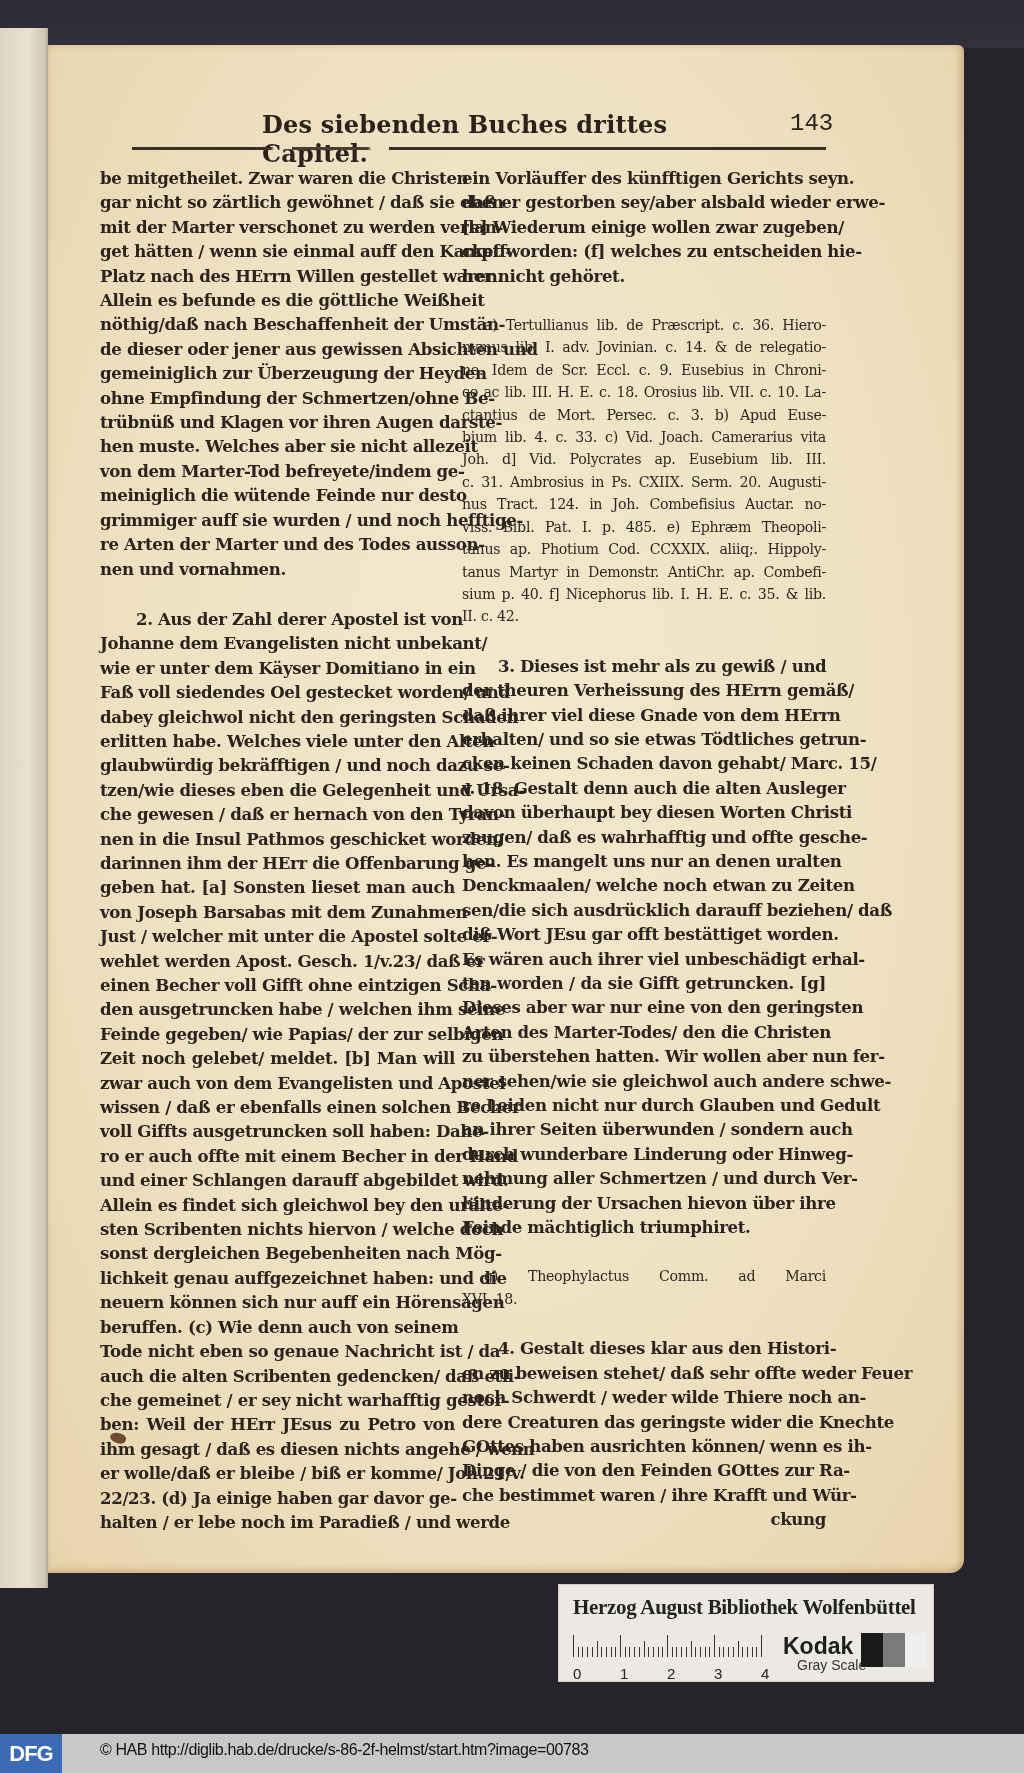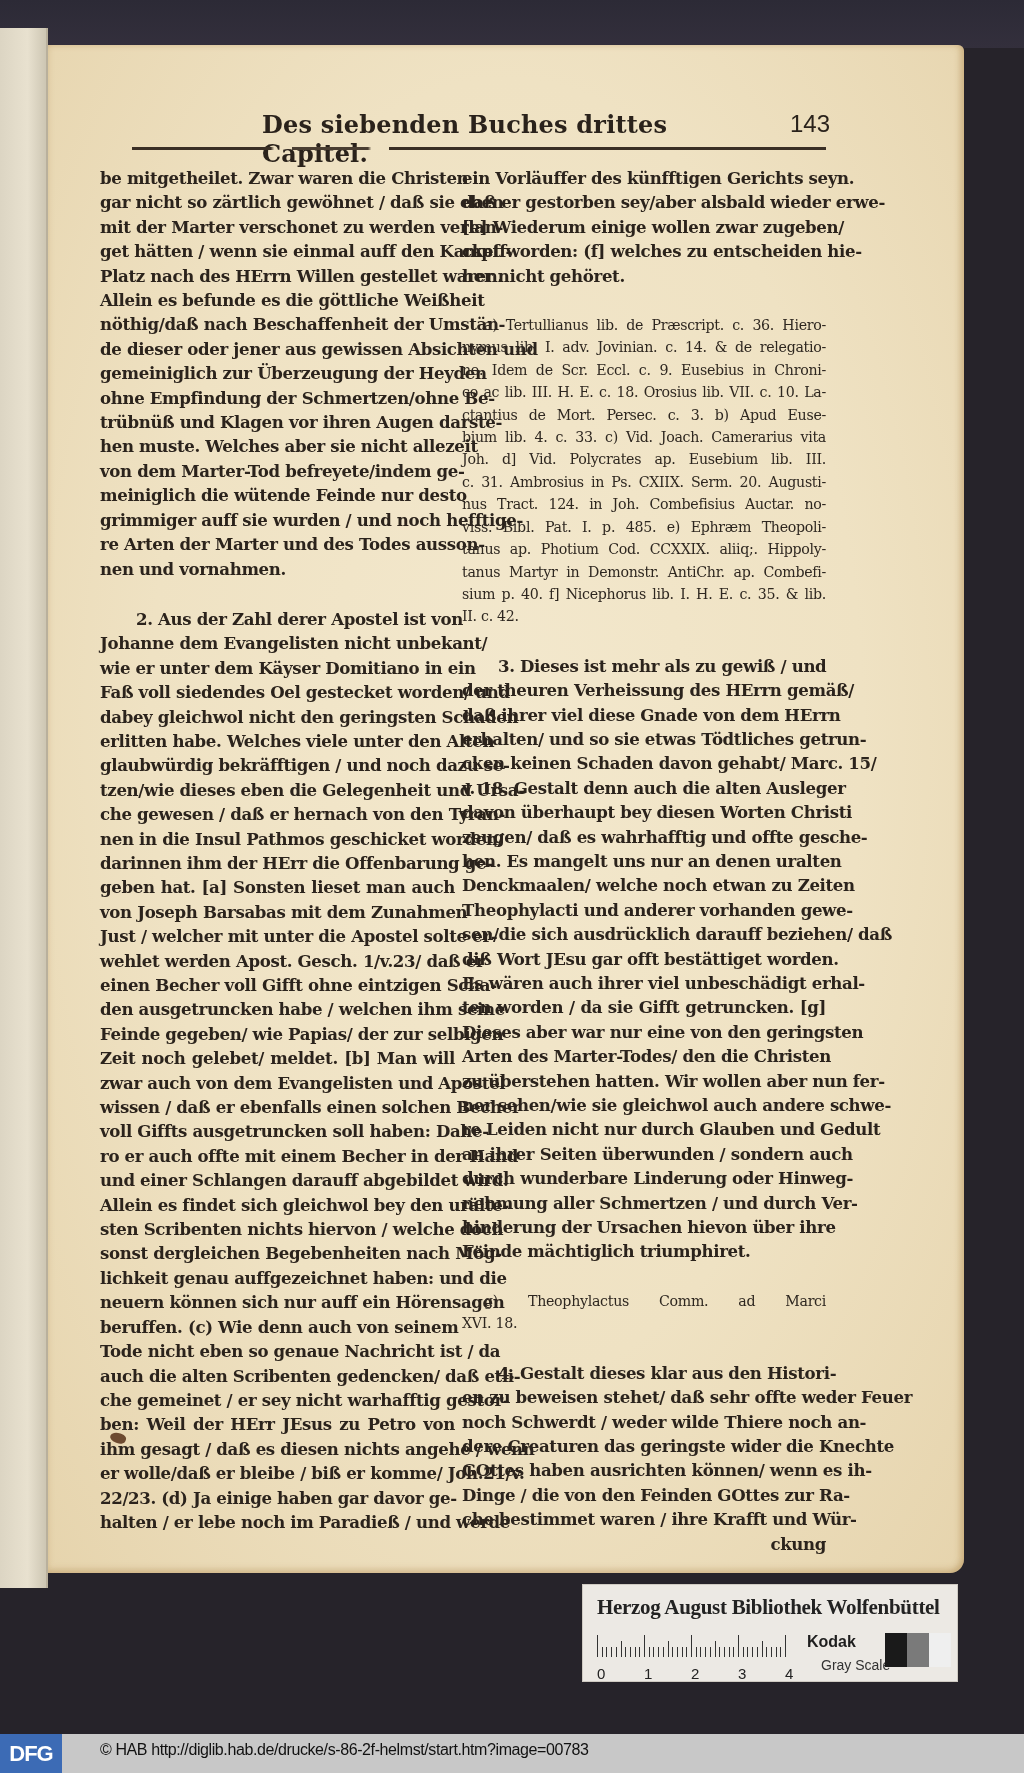--- a/index.html
+++ b/index.html
@@ -23,21 +23,21 @@
     border-radius: 0 6px 14px 0;
     box-shadow: inset -4px 0 6px rgba(170,130,70,0.35), inset 0 -4px 6px rgba(170,130,70,0.25);
   }
   .running-head {
     position: absolute; left: 262px; top: 110px; width: 500px;
     font-family: "DejaVu Serif", serif; font-weight: bold; font-size: 24px;
     color: #2a221b; letter-spacing: 0.2px;
   }
   .page-number {
     position: absolute; left: 790px; top: 110px;
-    font-family: Liberation Sans, sans-serif; font-size: 24px; color: #2a221b;
+    font-family: Liberation Mono, monospace; font-size: 24px; color: #2a221b;
   }
   .head-rule {
     position: absolute; left: 132px; top: 147px; width: 694px; height: 3px;
     background: linear-gradient(90deg, #3a2f25 0%, #3a2f25 20%, transparent 20.5%, transparent 23%, #4a3e32 23%, #4a3e32 34%, transparent 34.5%, transparent 37%, #3a2f25 37%, #3a2f25 100%);
   }
   .column {
     position: absolute; top: 166px; width: 355px;
     font-family: "DejaVu Serif", serif; color: #2b231c;
   }
   .col-left { left: 100px; }
@@ -55,36 +55,36 @@
     text-align: justify; text-align-last: justify; letter-spacing: -0.3px;
     color: #2e2720;
   }
   .note-line.first { padding-left: 22px; }
   .note-line.last { text-align-last: left; }
   .blot {
     position: absolute; left: 110px; top: 1433px; width: 16px; height: 10px;
     background: #6d4a30; border-radius: 60% 40% 50% 50%; transform: rotate(20deg);
   }
   .card {
-    position: absolute; left: 582px; top: 1584px; width: 374px; height: 96px;
+    position: absolute; left: 558px; top: 1584px; width: 374px; height: 96px;
     background: #ece9e4; border: 1px solid #cfcac2;
   }
   .card-title {
     position: absolute; left: 14px; top: 10px; font-family: "Liberation Serif", serif;
     font-weight: bold; font-size: 21px; color: #222; letter-spacing: -0.3px; white-space: nowrap;
   }
   .ruler { position: absolute; left: 14px; top: 50px; width: 200px; height: 22px; }
   .tick { position: absolute; bottom: 0; width: 1px; background: #333; }
   .ruler-label {
     position: absolute; top: 80px; font-family: "Liberation Sans", sans-serif;
     font-size: 15px; color: #222;
   }
   .kodak-brand {
     position: absolute; left: 224px; top: 48px; font-family: "Liberation Sans", sans-serif;
-    font-weight: bold; font-size: 16px; color: #1e1e1e;
+    font-weight: bold; font-size: 23px; color: #1e1e1e;
   }
   .kodak-sub {
     position: absolute; left: 238px; top: 72px; font-family: "Liberation Sans", sans-serif;
     font-size: 14px; color: #333;
   }
   .swatch { position: absolute; top: 48px; width: 22px; height: 34px; }
   .footer-bar {
     position: absolute; left: 0; top: 1734px; width: 1024px; height: 39px;
     background: #c8c8c8;
   }
@@ -203,21 +203,20 @@
       <span class="line indent">3.   Dieses ist mehr als zu gewiß  /  und</span>
       <span class="line">der theuren Verheissung des HErrn gemäß/</span>
       <span class="line">daß  ihrer viel diese Gnade von dem HErrn</span>
       <span class="line">erhalten/ und so sie etwas Tödtliches getrun-</span>
       <span class="line">cken keinen Schaden davon gehabt/ Marc. 15/</span>
       <span class="line">v. 18.    Gestalt denn auch die alten Ausleger</span>
       <span class="line">davon überhaupt bey diesen Worten Christi</span>
       <span class="line">zeugen/ daß es wahrhafftig und  offte  gesche-</span>
       <span class="line">hen.   Es mangelt uns nur an denen uralten</span>
       <span class="line">Denckmaalen/ welche noch  etwan  zu Zeiten</span>
-      <span class="line">Theophylacti  und anderer vorhanden gewe-</span>
       <span class="line">sen/die sich ausdrücklich darauff beziehen/  daß</span>
       <span class="line">diß Wort JEsu gar  offt bestättiget worden.</span>
       <span class="line">Es wären auch ihrer viel  unbeschädigt  erhal-</span>
       <span class="line">ten  worden /  da  sie Gifft getruncken.   [g]</span>
       <span class="line">Dieses aber war nur eine von den geringsten</span>
       <span class="line">Arten des Marter-Todes/ den die Christen</span>
       <span class="line">zu überstehen hatten. Wir wollen aber nun fer-</span>
       <span class="line">ner sehen/wie sie gleichwol auch andere schwe-</span>
       <span class="line">re Leiden nicht nur durch Glauben und Gedult</span>
       <span class="line">an ihrer  Seiten überwunden /  sondern  auch</span>

